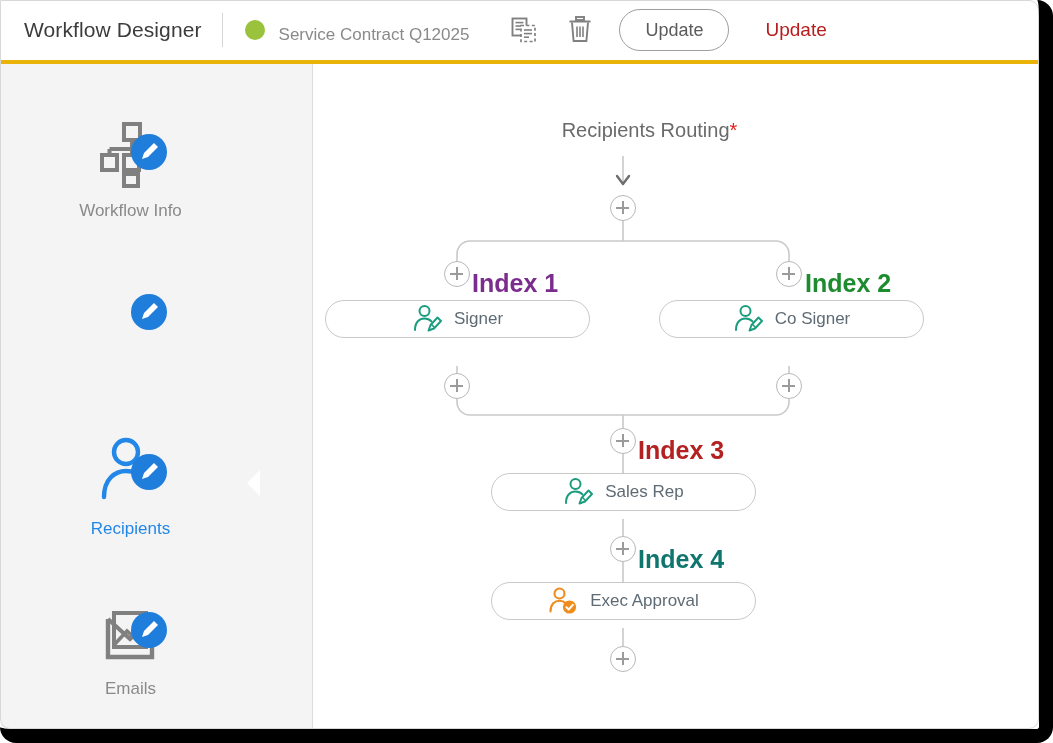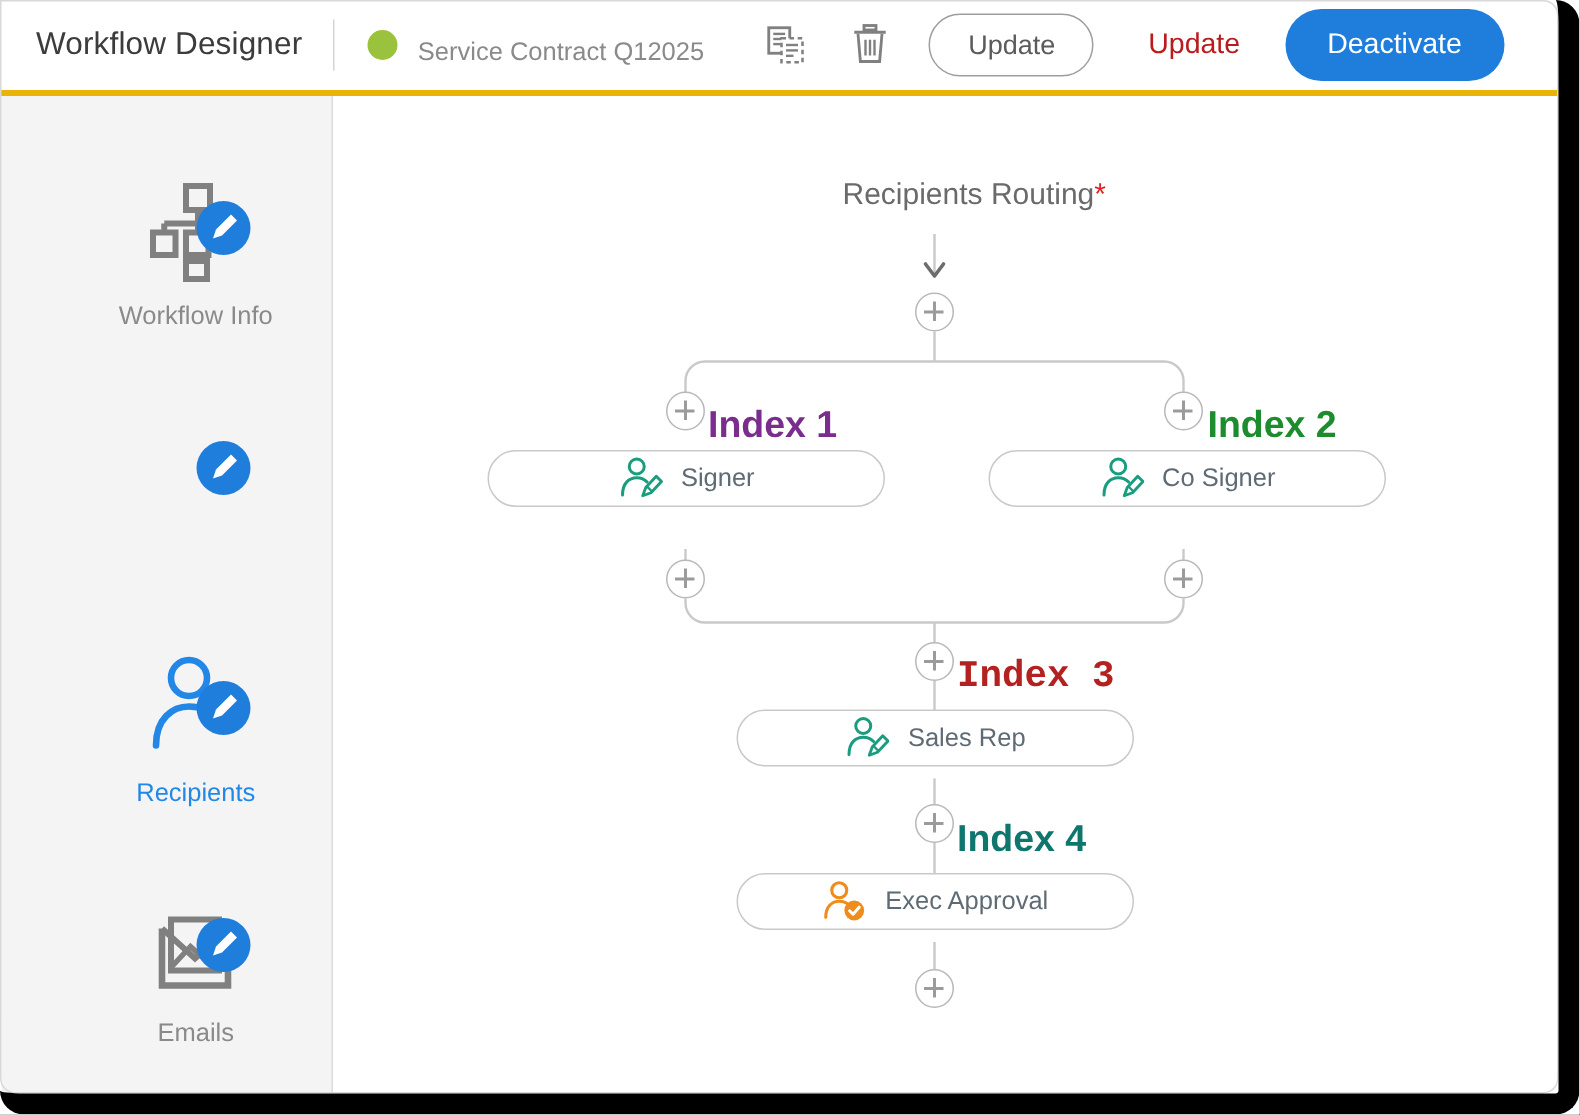--- a/index.html
+++ b/index.html
@@ -120,21 +120,21 @@
     font-size: 19px;
     color: #ffffff;
     cursor: pointer;
     white-space: nowrap;
   }
 
   
   .sidebar {
     position: absolute;
     left: 1px; top: 64px;
-    width: 221px; height: 664px;
+    width: 312px; height: 664px;
     background: #f4f4f4;
     border-right: 1px solid #dcdcdc;
     z-index: 15;
   }
   .side-item {
     position: absolute;
     left: 0; width: 259px;
     height: 150px;
     display: flex;
     flex-direction: column;
@@ -259,21 +259,20 @@
         <line x1="3.5" y1="6.5" x2="24.5" y2="6.5" stroke="#808080" stroke-width="2"></line>
         <path d="M6 7.5 L7.6 26 L20.4 26 L22 7.5" fill="none" stroke="#808080" stroke-width="1.9"></path>
         <line x1="11" y1="11.5" x2="11" y2="22" stroke="#808080" stroke-width="1.6"></line>
         <line x1="14" y1="11.5" x2="14" y2="22" stroke="#808080" stroke-width="1.6"></line>
         <line x1="17" y1="11.5" x2="17" y2="22" stroke="#808080" stroke-width="1.6"></line>
       </svg>
     </div>
 
     <button class="btn-close">Update</button>
     <button class="btn-update">Update</button>
-    <button class="btn-deactivate" style="background: rgb(31, 125, 219);">Deactivate</button>
   </div>
 
   <div class="sidebar">
 
     <div class="side-item" style="top:30px">
       <div class="side-ico">
         <svg width="74" height="70" viewBox="0 0 74 70">
           <rect x="30" y="5" width="16" height="16" fill="none" stroke="#808080" stroke-width="4"></rect>
           <rect x="8" y="36" width="15" height="15" fill="none" stroke="#808080" stroke-width="4"></rect>
           <rect x="30" y="36" width="15" height="15" fill="none" stroke="#808080" stroke-width="4"></rect>
@@ -385,21 +384,21 @@
         <svg width="30" height="30" viewBox="0 0 30 30">
           <circle cx="12.5" cy="7" r="5" fill="none" stroke="#1a9c7e" stroke-width="2"></circle>
           <path d="M3 26 C3 18 7.5 14.5 12.5 14.5 C15.5 14.5 17.8 15.6 19.4 17.4" fill="none" stroke="#1a9c7e" stroke-width="2" stroke-linecap="round"></path>
           <path d="M25.5 13.5 L18.5 21 L16.5 26.5 L22 24.5 L29 17 Z" fill="none" stroke="#1a9c7e" stroke-width="1.9" stroke-linejoin="round"></path>
           <line x1="19.5" y1="20.5" x2="22.5" y2="23.5" stroke="#1a9c7e" stroke-width="1.6"></line>
         </svg>
       </span>
       <span class="pill-label">Co Signer</span>
     </div>
 
-    <div class="idx" style="left: 378px; top: 372px; color: rgb(179, 33, 33); font-family: Liberation Mono, monospace;">Index 3</div>
+    <div class="idx" style="left: 378px; top: 372px; color: rgb(179, 33, 33);">Index 3</div>
     <div class="pill" style="left:231px; top:409px; width:265px;">
       <span class="pill-ico">
         <svg width="30" height="30" viewBox="0 0 30 30">
           <circle cx="12.5" cy="7" r="5" fill="none" stroke="#1a9c7e" stroke-width="2"></circle>
           <path d="M3 26 C3 18 7.5 14.5 12.5 14.5 C15.5 14.5 17.8 15.6 19.4 17.4" fill="none" stroke="#1a9c7e" stroke-width="2" stroke-linecap="round"></path>
           <path d="M25.5 13.5 L18.5 21 L16.5 26.5 L22 24.5 L29 17 Z" fill="none" stroke="#1a9c7e" stroke-width="1.9" stroke-linejoin="round"></path>
           <line x1="19.5" y1="20.5" x2="22.5" y2="23.5" stroke="#1a9c7e" stroke-width="1.6"></line>
         </svg>
       </span>
       <span class="pill-label">Sales Rep</span>

